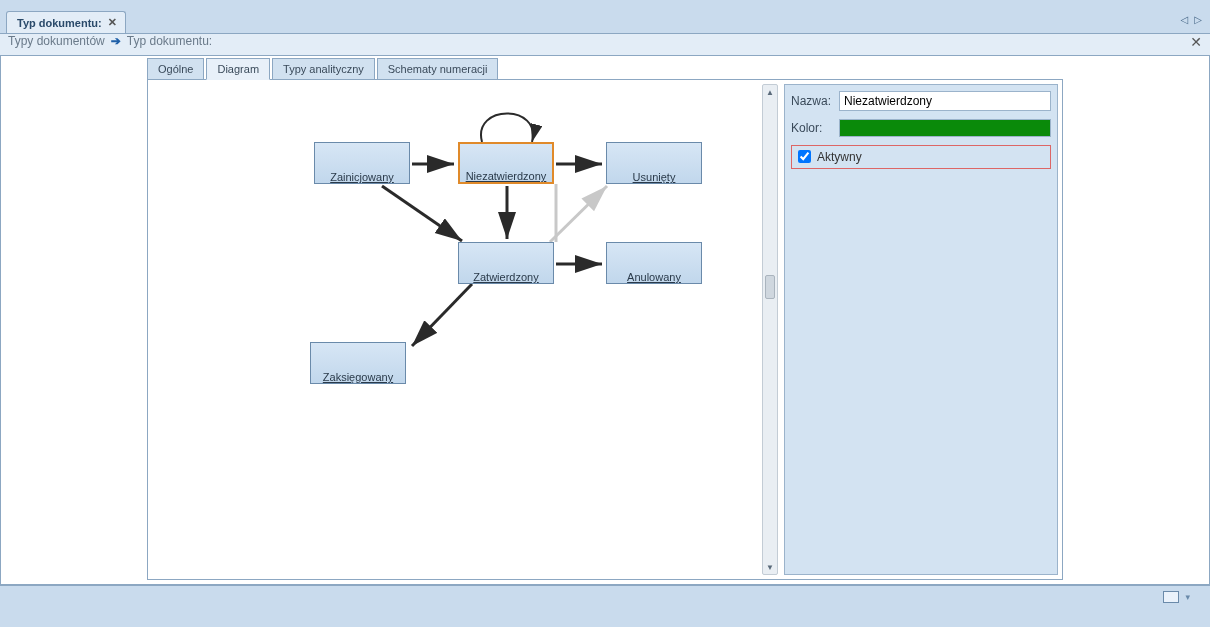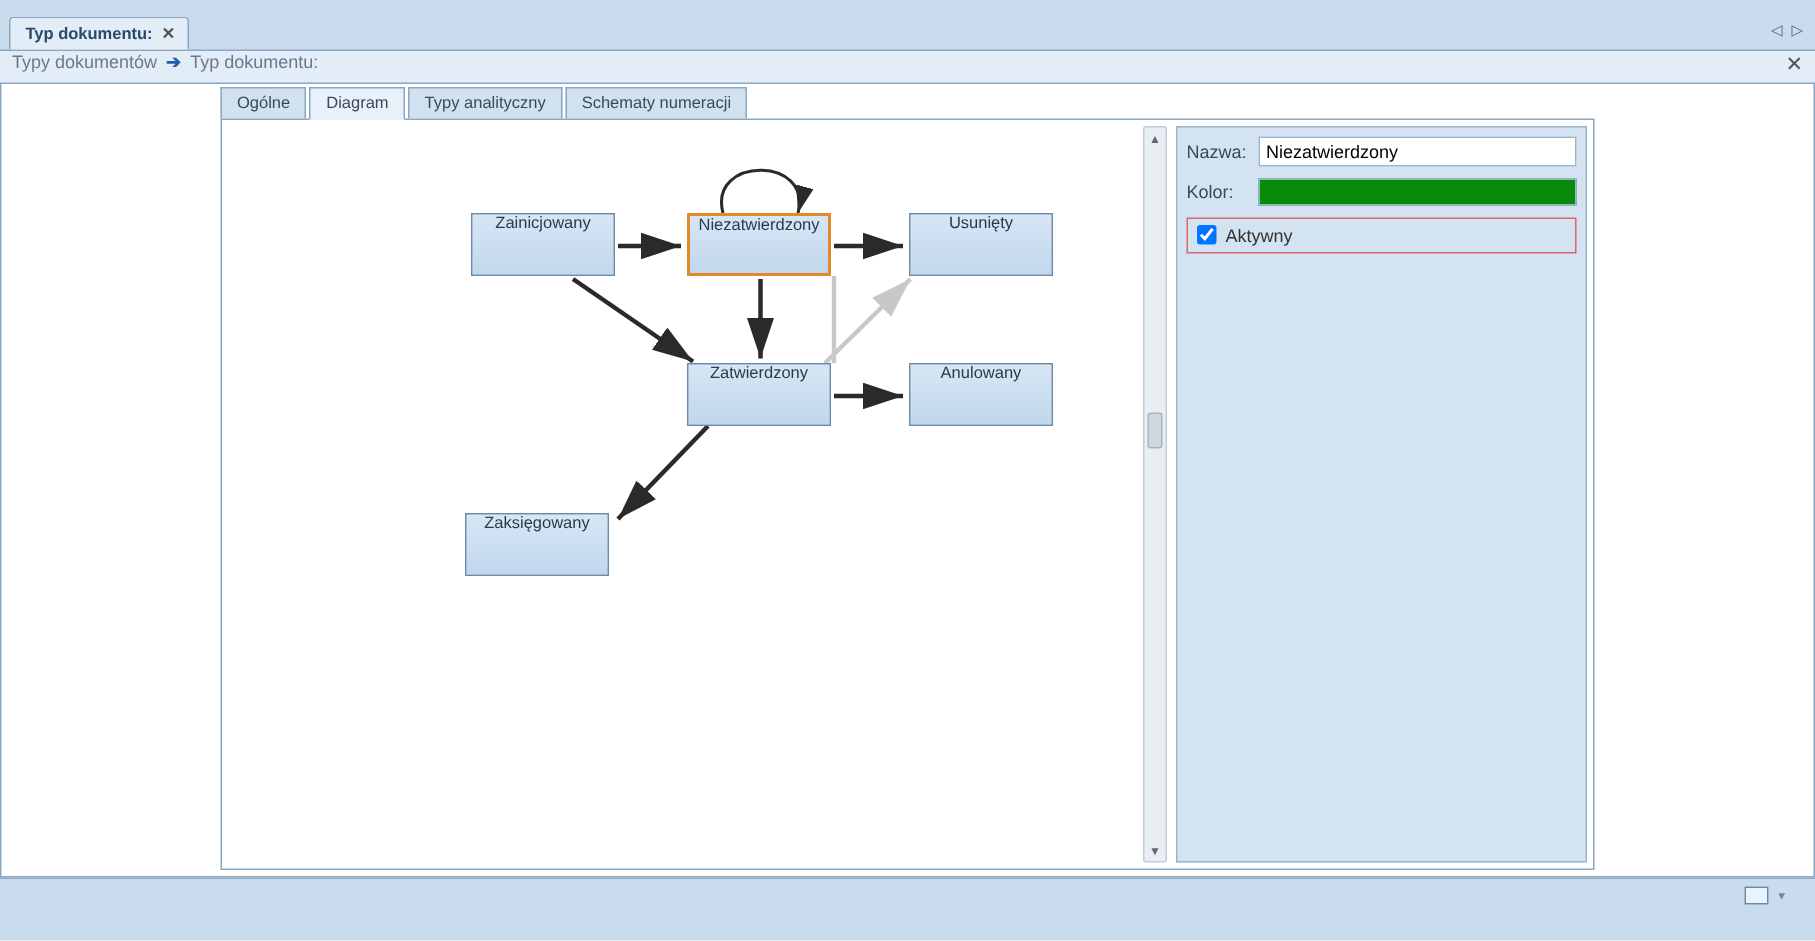--- a/index.html
+++ b/index.html
@@ -211,24 +211,25 @@
     background: #d3e3f2;
   }
   .checkbox-row input { margin: 0; }
   .node {
     position: absolute;
     width: 96px;
     height: 42px;
     background: linear-gradient(#d7e6f5, #c1d7ec);
     border: 1px solid #6a8aaa;
     display: flex;
-    align-items: flex-start;
+    align-items: flex-end;
     justify-content: center;
     font-size: 11px;
     color: #2a3a4a;
+    text-decoration: underline;
   }
   .node.selected {
     border: 2px solid #e08a2a;
   }
   .statusbar {
     position: absolute;
     bottom: 0;
     left: 0;
     right: 0;
     height: 22px;

